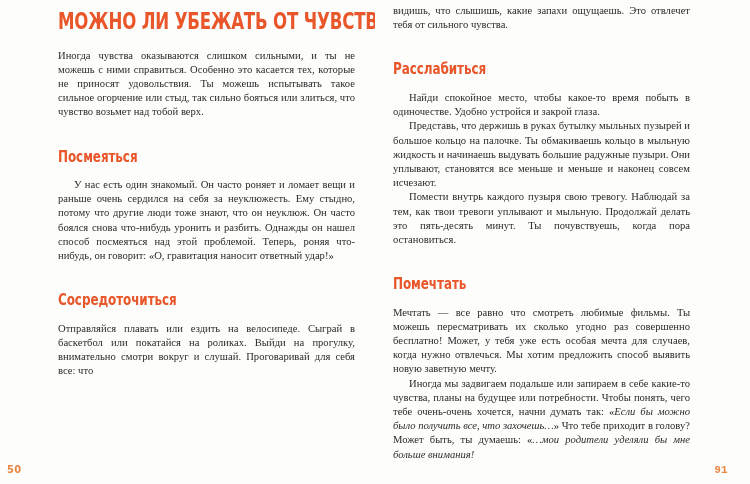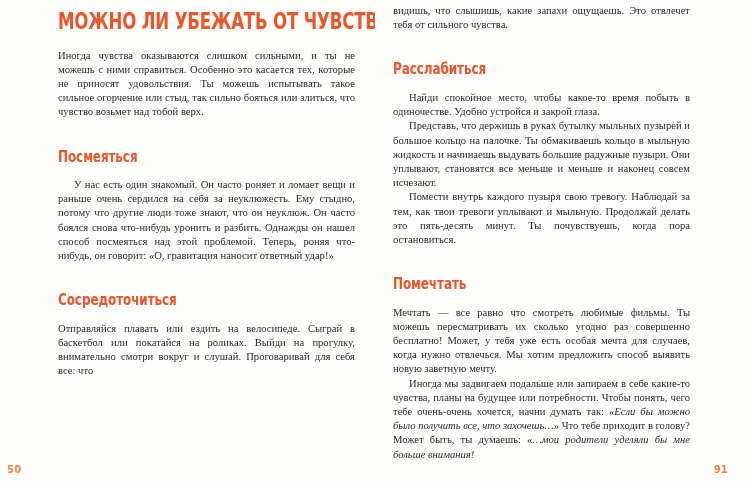--- a/index.html
+++ b/index.html
@@ -81,21 +81,21 @@
   .pagenum {
     position: absolute;
     bottom: 8px;
     color: #e8863f;
     font-family: "DejaVu Sans Condensed", "Liberation Sans Narrow", "Liberation Sans", sans-serif;
     font-weight: 700;
     font-size: 11px;
     letter-spacing: 0.3px;
   }
   .pagenum-left { left: 7px; }
-  .pagenum-right { right: 22px; }
+  .pagenum-right { right: 22px; font-family: Liberation Mono, monospace; }
 
   em.it { font-style: italic; }
 </style>
 </head>
 <body>
 
 <div class="spread">
 
   <div class="page page-left">
 

